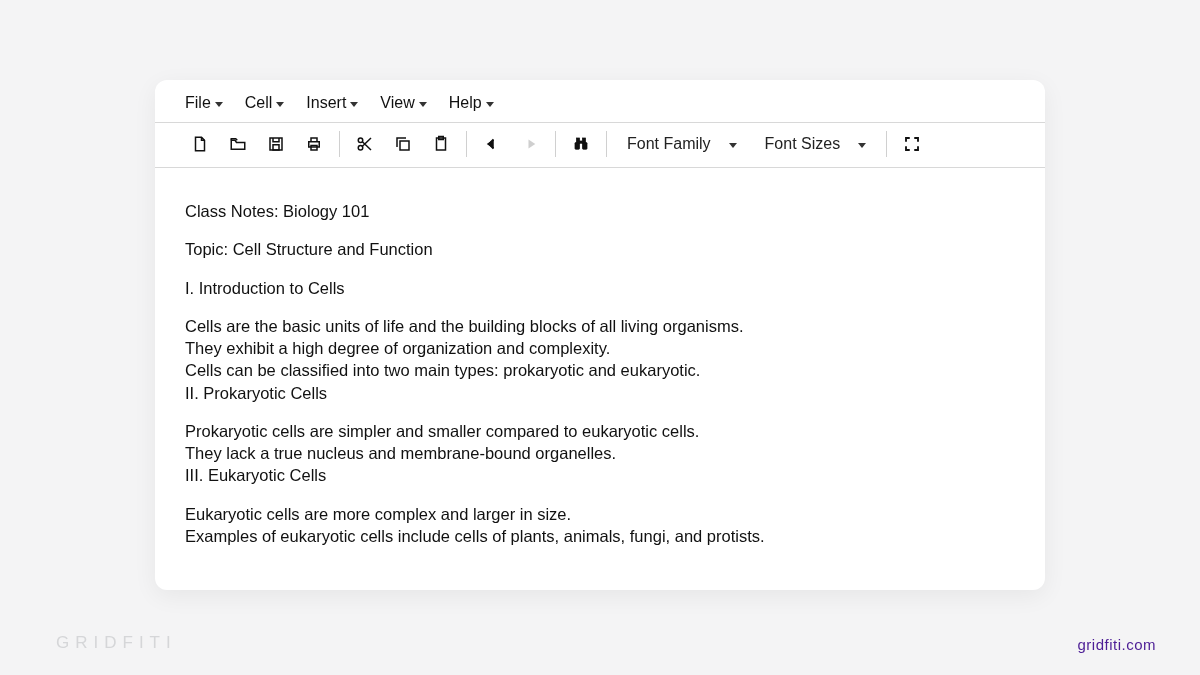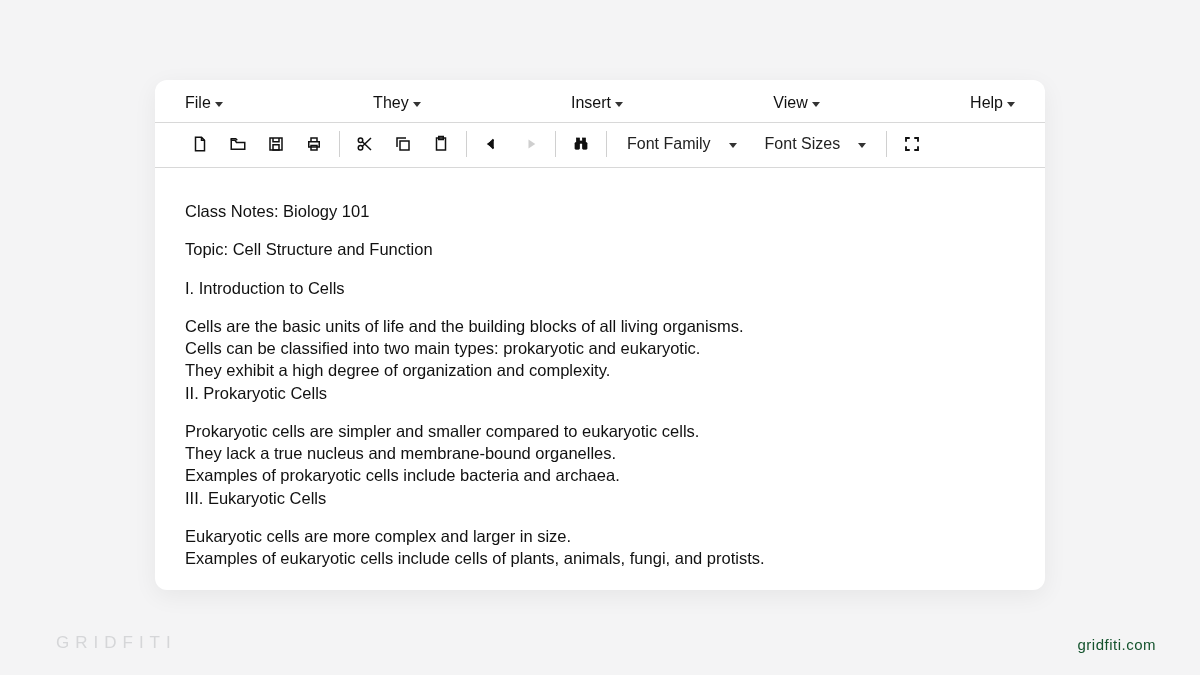--- a/index.html
+++ b/index.html
@@ -25,21 +25,20 @@
   }
 
   
   .menubar {
     display: flex;
     align-items: center;
     gap: 22px;
     padding: 14px 30px 10px 30px;
     font-size: 16px;
     color: #111;
-    justify-content: space-between;
   }
   .menu-item {
     display: inline-flex;
     align-items: center;
     gap: 4px;
     cursor: pointer;
   }
   .caret {
     display: inline-block;
     width: 0; height: 0;
@@ -103,37 +102,37 @@
     color: #d5d6d8;
     font-size: 17px;
     letter-spacing: 6px;
     font-weight: 400;
     margin-left: 12px;
   }
   .watermark-right {
     position: absolute;
     right: 44px;
     bottom: 22px;
-    color: #14532d;
+    color: #4c1d95;
     font-size: 15px;
     letter-spacing: 0.5px;
   }
 </style>
 </head>
 <body>
 
 <div class="editor-window">
 
   <div class="menubar">
     <span class="menu-item">
       <span>File</span>
       <span class="caret"></span>
     </span>
     <span class="menu-item">
-      <span>They</span>
+      <span>Cell</span>
       <span class="caret"></span>
     </span>
     <span class="menu-item">
       <span>Insert</span>
       <span class="caret"></span>
     </span>
     <span class="menu-item">
       <span>View</span>
       <span class="caret"></span>
     </span>
@@ -246,28 +245,27 @@
         <span class="line">Class Notes: Biology 101</span>
       </p>
     <p>
         <span class="line">Topic: Cell Structure and Function</span>
       </p>
     <p>
         <span class="line">I. Introduction to Cells</span>
       </p>
     <p>
       <span class="line">Cells are the basic units of life and the building blocks of all living organisms.</span>
+      <span class="line">They exhibit a high degree of organization and complexity.</span>
       <span class="line">Cells can be classified into two main types: prokaryotic and eukaryotic.</span>
-      <span class="line">They exhibit a high degree of organization and complexity.</span>
       <span class="line">II. Prokaryotic Cells</span>
     </p>
     <p>
       <span class="line">Prokaryotic cells are simpler and smaller compared to eukaryotic cells.</span>
       <span class="line">They lack a true nucleus and membrane-bound organelles.</span>
-      <span class="line">Examples of prokaryotic cells include bacteria and archaea.</span>
       <span class="line">III. Eukaryotic Cells</span>
     </p>
     <p>
       <span class="line">Eukaryotic cells are more complex and larger in size.</span>
       <span class="line">Examples of eukaryotic cells include cells of plants, animals, fungi, and protists.</span>
     </p>
   </div>
 </div>
 
 <div class="watermark-left">GRIDFITI</div>

